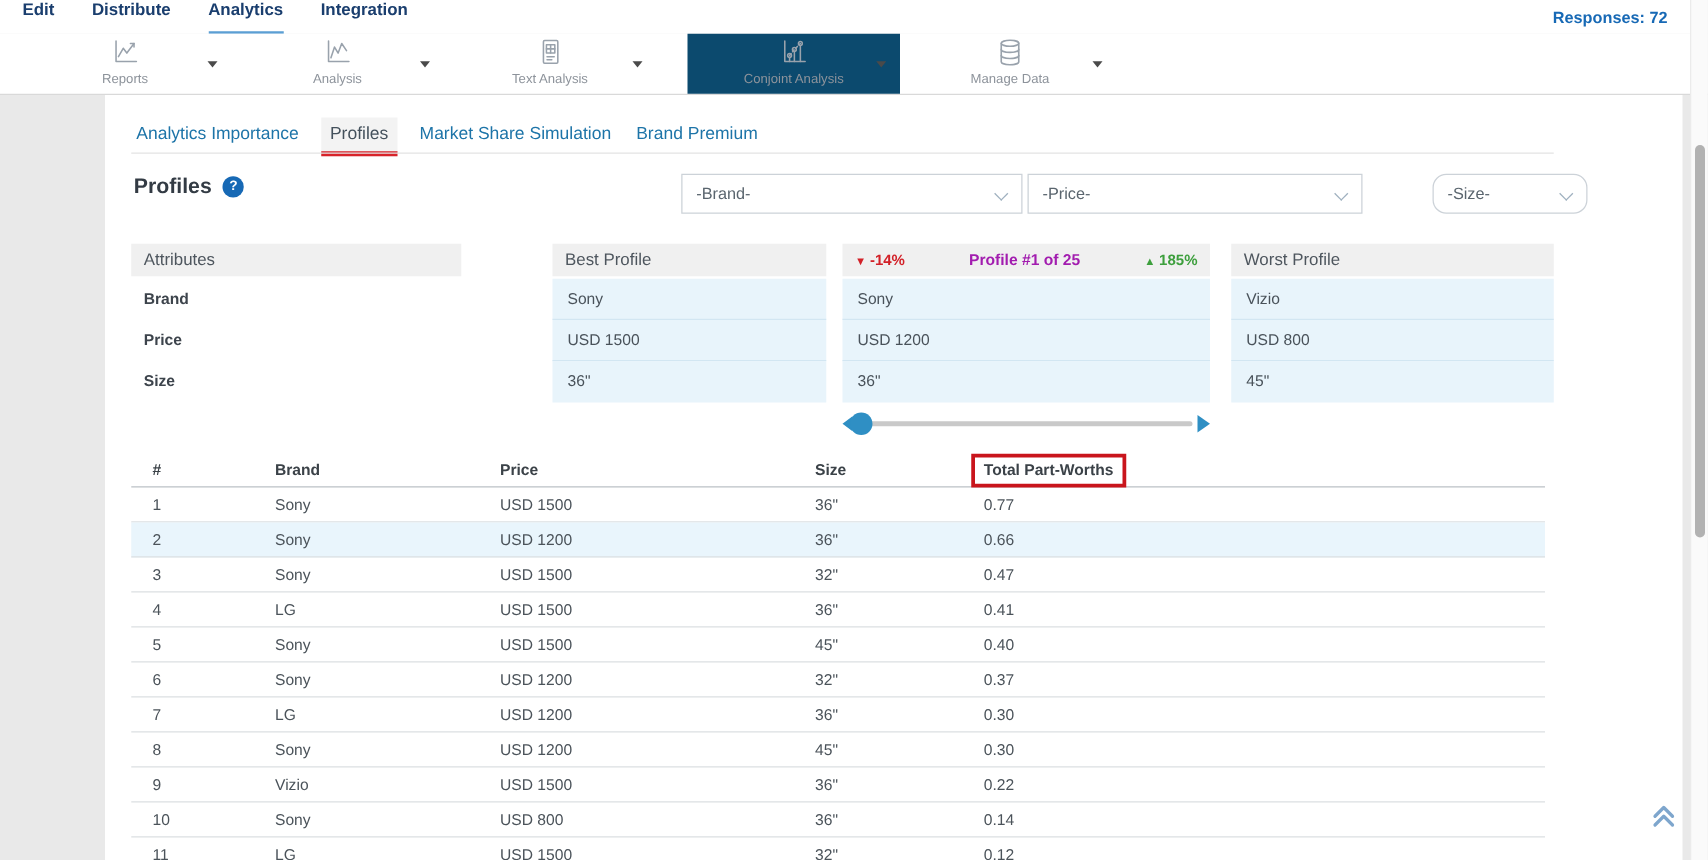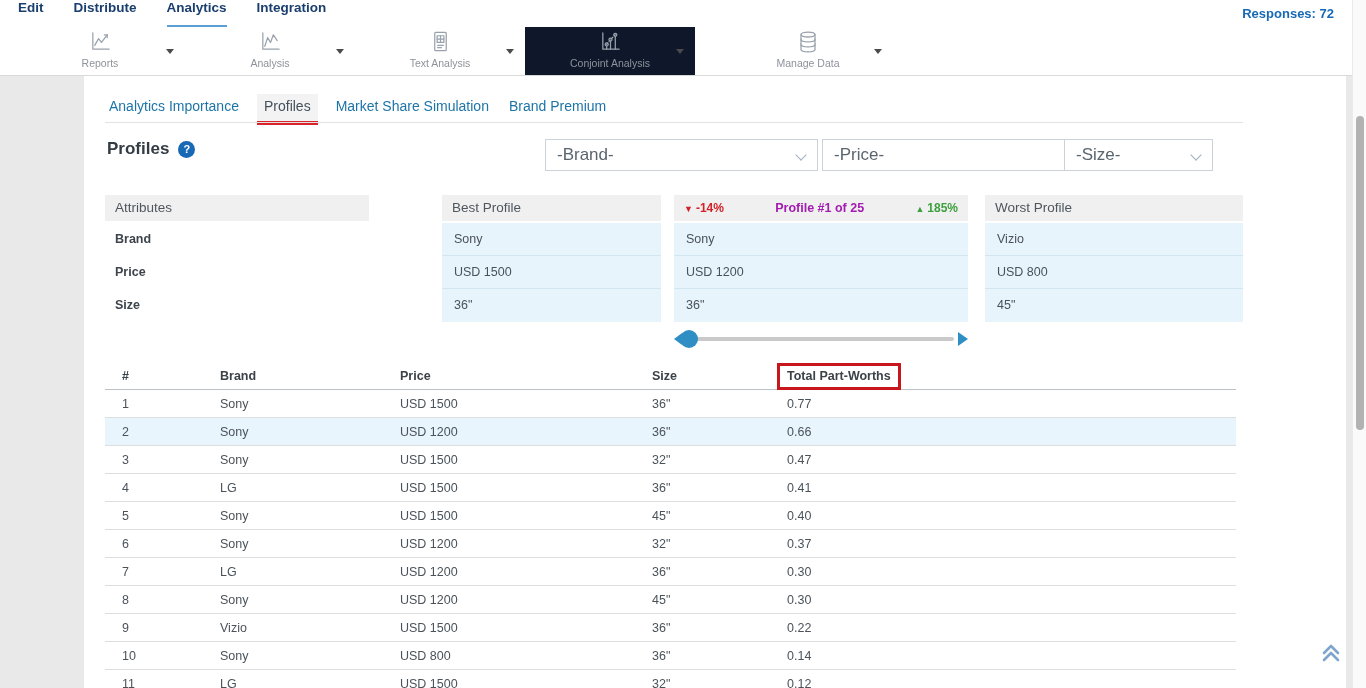--- a/index.html
+++ b/index.html
@@ -9,21 +9,21 @@
   
   .topnav { position:absolute; left:0; top:0; width:1366px; height:27px; background:#fff; }
   .topnav-items { position:absolute; left:18px; top:0; height:27px; display:flex; gap:30px; }
   .nav-item { font-size:13.5px; font-weight:bold; color:#1a3e6e; cursor:pointer; padding-bottom:2px; }
   .nav-item.active { border-bottom:2px solid #5b9fd4; }
   .responses { position:absolute; right:32px; top:6px; font-size:13px; font-weight:bold; color:#1769b5; }
 
   
   .toolbar { position:absolute; left:0; top:27px; width:1366px; height:49px; background:#fff; border-bottom:1px solid #d9d9d9; }
   .tb-group { position:absolute; top:0; width:170px; height:48px; cursor:pointer; }
-  .tb-group.selected { background:#0f172a; }
+  .tb-group.selected { background:#0c4a6e;margin-left:25px; }
   .tb-center { position:absolute; left:15px; top:3px; width:140px; text-align:center; }
   .tb-icon { height:26px; }
   .tb-icon svg { display:inline-block; }
   .tb-label { font-size:10.5px; color:#8d939b; margin-top:1px; }
   .tb-caret { position:absolute; right:11px; top:22px; width:0; height:0;
               border-left:4px solid transparent; border-right:4px solid transparent; border-top:5px solid #4a4a4a; }
 
   
   .card { position:absolute; left:84px; top:76px; width:1262px; height:612px; background:#fff; overflow:hidden; }
 
@@ -31,24 +31,24 @@
   .tab { font-size:14px; color:#1d74a8; padding:4px 2px 7px 2px; cursor:pointer; }
   .tab.active { color:#44515c; background:#f3f3f3; padding:4px 7px 7px 7px; border-bottom:4px solid #d8232a; }
   .tabs-divider { position:absolute; left:21px; top:46px; width:1138px; height:1px; background:#e3e3e3; }
 
   .title-row { position:absolute; left:23px; top:63px; display:flex; align-items:center; gap:9px; }
   .page-title { font-size:17px; font-weight:bold; color:#333b44; }
   .help-icon { width:17px; height:17px; border-radius:50%; background:#1769b5; color:#fff; font-size:11px;
                font-weight:bold; text-align:center; line-height:17px; cursor:pointer; }
 
   .dropdown { position:absolute; top:63px; height:32px; border:1px solid #ccd2d8; background:#fff;
-              font-size:17px; color:#5a656e; line-height:30px; padding-left:11px; cursor:pointer; }
+              font-size:13px; color:#5a656e; line-height:30px; padding-left:11px; cursor:pointer; }
   .dropdown.f0 { left:461px; width:273px; }
   .dropdown.f1 { left:738px; width:268px; }
-  .dropdown.f2 { left:980px; width:149px; }
+  .dropdown.f2 { left:1062px; width:124px;border-radius:11px; }
   .dd-chevron { position:absolute; right:12px; top:11px; width:8px; height:8px;
                 border-left:1.5px solid #9fb0bf; border-bottom:1.5px solid #9fb0bf; transform:rotate(-45deg); }
 
   
   .panel { position:absolute; top:119px; }
   .panel-hd { height:26px; background:#f0f0f0; font-size:13.5px; color:#4e565e; line-height:26px; padding-left:10px; }
   .panel.attrs { left:21px; width:264px; }
   .panel.best  { left:310px; width:267px;padding-left:48px; }
   .panel.cur   { left:590px; width:294px; }
   .panel.worst { left:901px; width:258px; }

